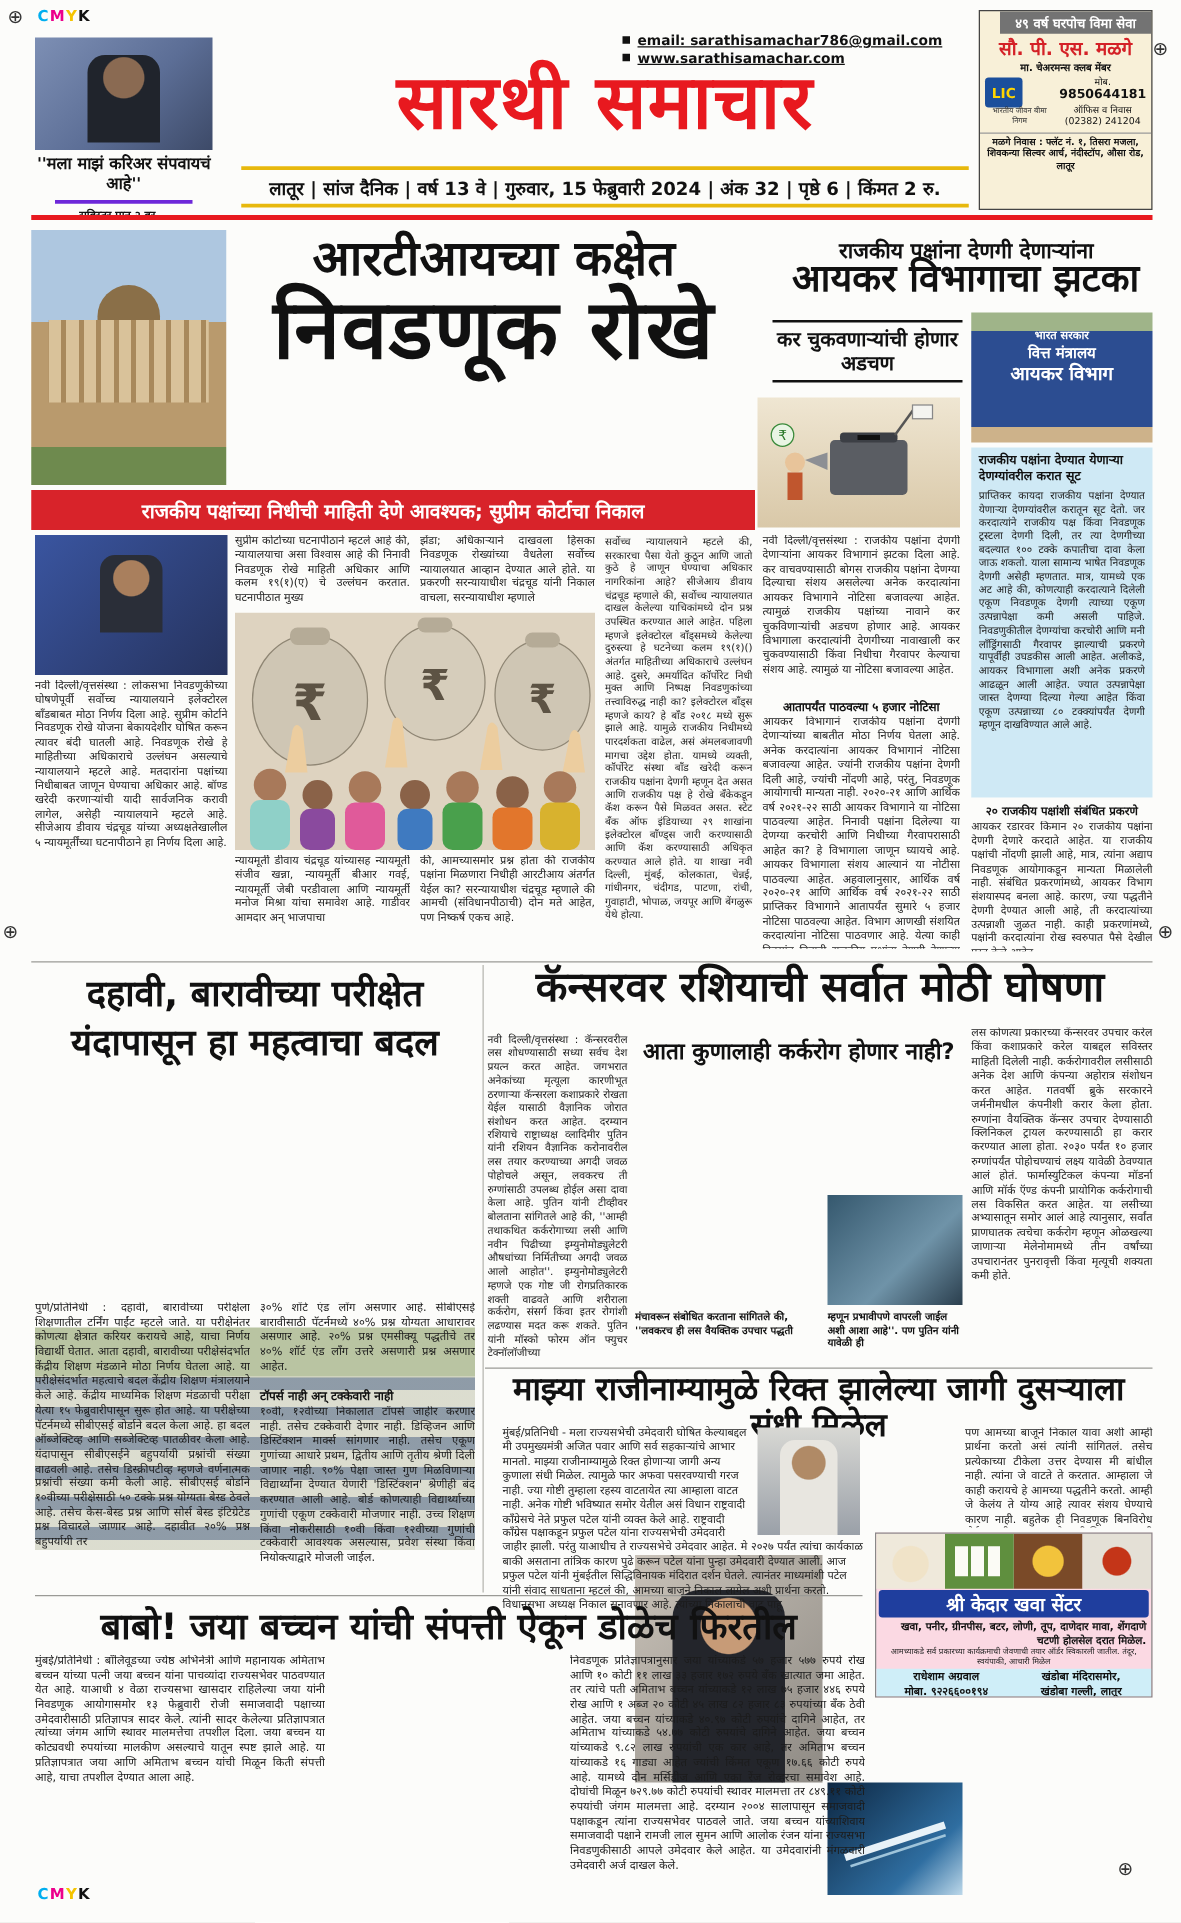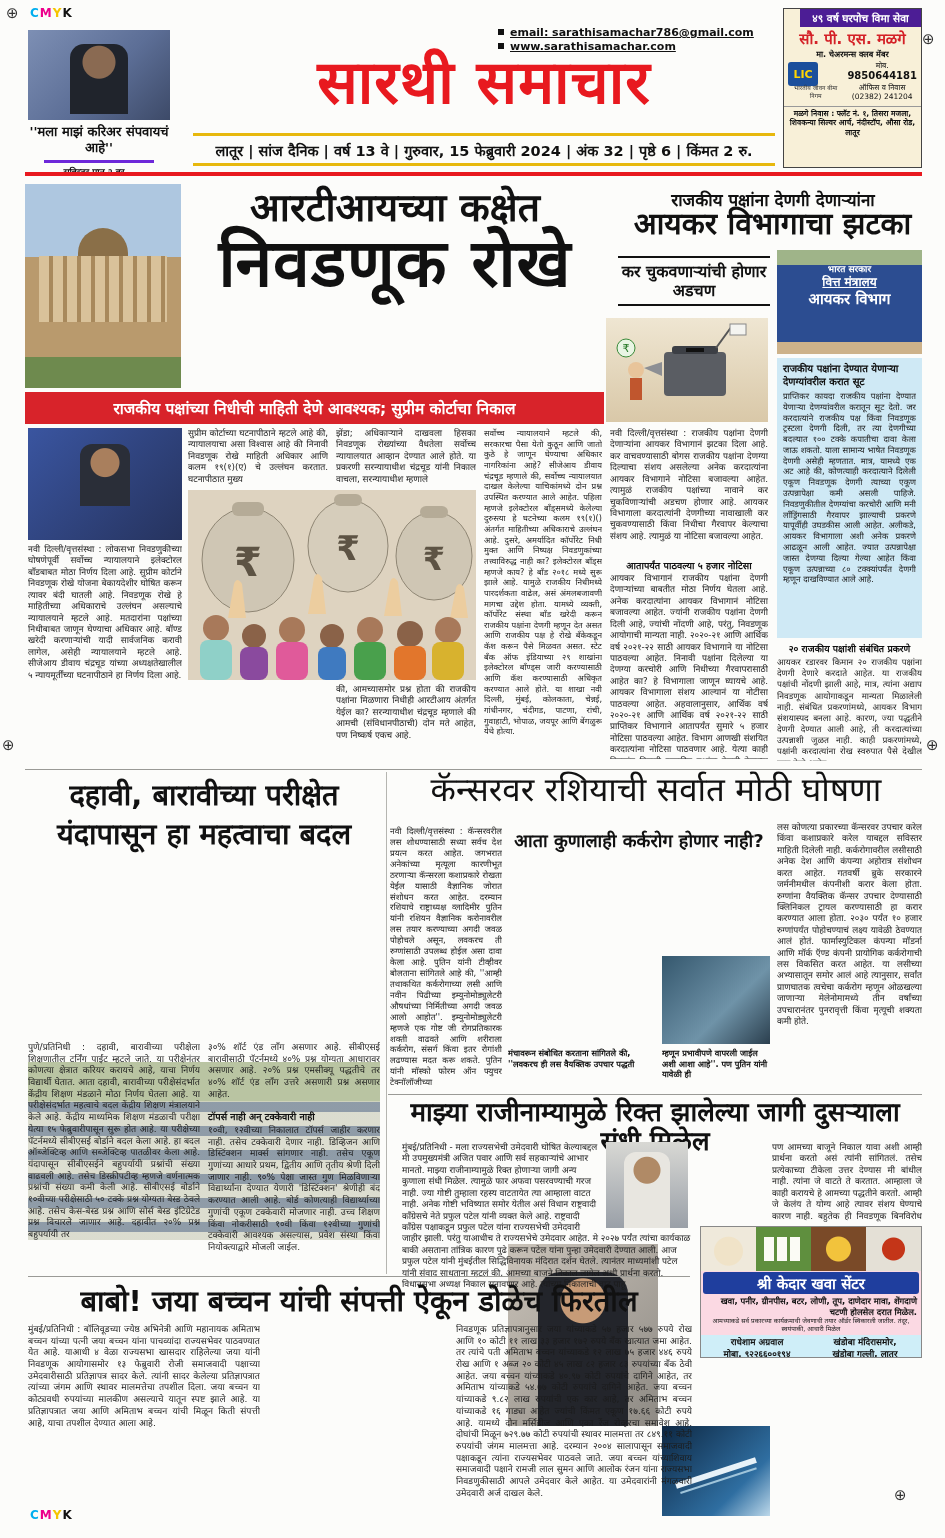--- a/index.html
+++ b/index.html
@@ -21,21 +21,21 @@
   .teaser-quote{font-size:13px;font-weight:bold;text-align:center;margin-top:4px;line-height:1.25;}
   .teaser-more{font-size:9px;font-weight:bold;text-align:center;border-top:3px solid #6d28d9;margin-top:3px;padding-top:2px;width:110px;margin-left:16px;}
   .email-block{left:498px;top:26px;font-size:11px;font-weight:bold;}
   .email-block .row{margin-bottom:1px;text-decoration:underline;}
   .sq{display:inline-block;width:6px;height:6px;background:#111;margin-right:6px;vertical-align:1px;}
   .masthead{left:190px;top:52px;width:588px;text-align:center;font-size:60px;font-weight:900;color:#e8191f;letter-spacing:1px;line-height:1;}
   .gold-rule{height:3px;background:#e7b80d;}
   .dateline{left:193px;top:133px;width:582px;}
   .dateline .txt{font-size:14.5px;font-weight:bold;text-align:center;padding:4px 0 3px;}
   .lic{left:783px;top:8px;width:139px;height:160px;border:1.5px solid #444;background:#f8f0d8;overflow:hidden;}
-  .lic-top{background:#4c1d95;color:#fff;font-size:10.5px;font-weight:bold;text-align:center;padding:2px 0;margin-left:16px;}
+  .lic-top{background:#737373;color:#fff;font-size:10.5px;font-weight:bold;text-align:center;padding:2px 0;margin-left:16px;}
   .lic-name{color:#d42127;font-size:15px;font-weight:900;text-align:center;margin-top:1px;}
   .lic-sub{font-size:8px;font-weight:bold;text-align:center;}
   .lic-row{display:flex;align-items:center;gap:4px;padding:2px 4px;}
   .lic-logo{width:30px;height:24px;background:#1b4f9c;color:#ffd400;font-weight:900;font-size:11px;display:flex;align-items:center;justify-content:center;border-radius:3px;flex:none;}
   .lic-phones{font-size:7.5px;text-align:center;flex:1;line-height:1.25;}
   .lic-phone-big{font-size:10px;font-weight:bold;}
   .lic-tag{font-size:6px;text-align:center;color:#333;margin-top:-2px;}
   .lic-addr{font-size:7.6px;font-weight:bold;text-align:center;border-top:1px solid #999;margin-top:2px;padding:2px 2px;line-height:1.3;}
   .red-rule{left:25px;top:172px;width:897px;height:4px;background:#e8191f;}
   
@@ -47,21 +47,21 @@
   .lead-h2{font-size:66px;font-weight:900;text-align:center;line-height:1.05;letter-spacing:1px;}
   .strap{left:25px;top:392px;width:579px;background:#d8232a;color:#fff;font-size:15.5px;font-weight:bold;text-align:center;padding:5px 2px;}
   .tax-kicker{left:608px;top:188px;width:330px;font-size:17px;font-weight:bold;text-align:center;}
   .tax-head{left:600px;top:208px;width:345px;font-size:30px;font-weight:900;text-align:center;line-height:1.05;}
   .tax-sub{left:618px;top:256px;width:152px;border-top:2px solid #111;border-bottom:2px solid #111;
            font-size:16px;font-weight:bold;text-align:center;padding:4px 0;line-height:1.2;}
   .cartoon{left:606px;top:318px;width:162px;height:104px;background:linear-gradient(#efe6d2,#d9c8a8);}
   .board{left:777px;top:250px;width:145px;height:104px;background:linear-gradient(#9fb489 0 14%,#2c4d91 14% 88%,#cdb28a 88% 100%);
          color:#fff;text-align:center;font-weight:bold;padding-top:14px;}
   .board div{line-height:1.25;}
-  .b1{font-size:9px;} .b2{font-size:12px;text-decoration:underline;} .b3{font-size:15px;}
+  .b1{font-size:9px;} .b2{font-size:12px;} .b3{font-size:15px;}
   .col{font-size:8.8px;}
   .c1{left:28px;top:428px;width:154px;height:338px;}
   .cji{width:154px;height:112px;background:linear-gradient(135deg,#3a55a0,#26335e);position:relative;margin-bottom:4px;}
   .cji:after{content:"";position:absolute;left:52px;top:16px;width:50px;height:62px;border-radius:12px 12px 0 0;
      background:radial-gradient(circle at 50% 30%,#a97f5d 0 14px,#2a2e38 15px 100%);}
   .c2t{left:188px;top:428px;width:140px;height:60px;}
   .c3t{left:336px;top:428px;width:140px;height:60px;}
   .illus{left:188px;top:490px;width:288px;height:190px;}
   .c2b{left:188px;top:684px;width:140px;height:82px;}
   .c3b{left:336px;top:684px;width:140px;height:82px;}
@@ -77,21 +77,21 @@
   
   .exam-h{left:28px;top:776px;width:352px;font-size:29px;font-weight:900;text-align:center;line-height:1.35;}
   .exam-photo{left:28px;top:858px;width:352px;height:178px;overflow:hidden;position:relative;
      background:linear-gradient(#b9c4a2 0 22%,#cfd3bd 22% 100%);}
   .exam-rows{position:absolute;left:0;top:40px;width:100%;height:138px;
      background:repeating-linear-gradient(180deg,rgba(90,110,150,.55) 0 10px,rgba(225,225,215,.7) 10px 24px);}
   .ecol1{left:28px;top:1042px;width:172px;height:232px;font-size:9px;}
   .ecol2{left:208px;top:1042px;width:172px;height:232px;font-size:9px;}
   .ecol2 .sub{font-weight:bold;font-size:9.5px;margin:2px 0;}
   .vline{left:386px;top:772px;width:1px;height:502px;background:#b5b5b0;}
-  .cancer-h{left:390px;top:772px;width:532px;font-size:33px;font-weight:400;text-align:center;line-height:1.1;}
+  .cancer-h{left:390px;top:772px;width:532px;font-size:33px;font-weight:700;text-align:center;line-height:1.1;}
   .ccol1{left:390px;top:826px;width:112px;height:266px;font-size:8.4px;}
   .cancer-sub{left:508px;top:828px;width:262px;font-size:18px;font-weight:bold;text-align:center;}
   .putin{left:508px;top:862px;width:150px;height:182px;background:linear-gradient(135deg,#c9c2b8,#8e8a84);position:relative;overflow:hidden;}
   .putin:after{content:"";position:absolute;left:30px;top:28px;width:90px;height:160px;border-radius:22px 22px 0 0;
      background:radial-gradient(circle at 50% 18%,#c79b77 0 22px,#23252b 23px 100%);}
   .vac1{left:662px;top:862px;width:108px;height:90px;background:linear-gradient(135deg,#0d2742,#2f6ea1 70%,#bcd8ea);position:relative;}
   .vac1:after{content:"";position:absolute;left:12px;top:44px;width:84px;height:6px;background:#e8f2f8;transform:rotate(-18deg);box-shadow:0 8px 0 -2px #9fc4da;}
   .vac2{left:662px;top:956px;width:108px;height:88px;background:linear-gradient(135deg,#35586e,#6f93a8 60%,#2b3f4e);}
   .cap1{left:508px;top:1048px;width:150px;height:46px;font-size:8.2px;font-weight:bold;line-height:1.3;overflow:hidden;}
   .cap2{left:662px;top:1048px;width:108px;height:46px;font-size:8.2px;font-weight:bold;line-height:1.3;overflow:hidden;}
@@ -255,20 +255,21 @@
         <circle cx="182" cy="140" r="13" fill="#a8795a"></circle>
           <rect x="166" y="152" width="32" height="38" rx="8" fill="#49a04c"></rect>
         <circle cx="222" cy="144" r="13" fill="#8a6248"></circle>
           <rect x="206" y="156" width="32" height="34" rx="8" fill="#e2762c"></rect>
         <circle cx="260" cy="140" r="13" fill="#a8795a"></circle>
           <rect x="244" y="152" width="32" height="38" rx="8" fill="#d8b22e"></rect>
       </g>
     </svg>
   </div>
 
+  <div class="abs c2b jt col">न्यायमूर्ती डीवाय चंद्रचूड यांच्यासह न्यायमूर्ती संजीव खन्ना, न्यायमूर्ती बीआर गवई, न्यायमूर्ती जेबी परडीवाला आणि न्यायमूर्ती मनोज मिश्रा यांचा समावेश आहे. गाडीवर आमदार अन् भाजपाचा</div>
   <div class="abs c3b jt col">की, आमच्यासमोर प्रश्न होता की राजकीय पक्षांना मिळणारा निधीही आरटीआय अंतर्गत येईल का? सरन्यायाधीश चंद्रचूड म्हणाले की आमची (संविधानपीठाची) दोन मते आहेत, पण निष्कर्ष एकच आहे.</div>
   <div class="abs c4 jt">सर्वोच्च न्यायालयाने म्हटले की, सरकारचा पैसा येतो कुठून आणि जातो कुठे हे जाणून घेण्याचा अधिकार नागरिकांना आहे? सीजेआय डीवाय चंद्रचूड म्हणाले की, सर्वोच्च न्यायालयात दाखल केलेल्या याचिकांमध्ये दोन प्रश्न उपस्थित करण्यात आले आहेत. पहिला म्हणजे इलेक्टोरल बाँड्समध्ये केलेल्या दुरुस्त्या हे घटनेच्या कलम १९(१)() अंतर्गत माहितीच्या अधिकाराचे उल्लंघन आहे. दुसरे, अमर्यादित कॉर्पोरेट निधी मुक्त आणि निष्पक्ष निवडणुकांच्या तत्त्वाविरुद्ध नाही का? इलेक्टोरल बाँड्स म्हणजे काय? हे बाँड २०१८ मध्ये सुरू झाले आहे. यामुळे राजकीय निधीमध्ये पारदर्शकता वाढेल, असं अंमलबजावणी मागचा उद्देश होता. यामध्ये व्यक्ती, कॉर्पोरेट संस्था बाँड खरेदी करून राजकीय पक्षांना देणगी म्हणून देत असत आणि राजकीय पक्ष हे रोखे बँकेकडून कॅश करून पैसे मिळवत असत. स्टेट बँक ऑफ इंडियाच्या २९ शाखांना इलेक्टोरल बाँण्ड्स जारी करण्यासाठी आणि कॅश करण्यासाठी अधिकृत करण्यात आले होते. या शाखा नवी दिल्ली, मुंबई, कोलकाता, चेन्नई, गांधीनगर, चंदीगड, पाटणा, रांची, गुवाहाटी, भोपाळ, जयपूर आणि बेंगळुरू येथे होत्या.</div>
 
   <div class="abs c5">
     <div class="jt col" style="height:128px;">नवी दिल्ली/वृत्तसंस्था : राजकीय पक्षांना देणगी देणाऱ्यांना आयकर विभागानं झटका दिला आहे. कर वाचवण्यासाठी बोगस राजकीय पक्षांना देणग्या दिल्याचा संशय असलेल्या अनेक करदात्यांना आयकर विभागाने नोटिसा बजावल्या आहेत. त्यामुळं राजकीय पक्षांच्या नावाने कर चुकविणाऱ्यांची अडचण होणार आहे. आयकर विभागाला करदात्यांनी देणगीच्या नावाखाली कर चुकवण्यासाठी किंवा निधीचा गैरवापर केल्याचा संशय आहे. त्यामुळं या नोटिसा बजावल्या आहेत.</div>
     <div class="sub">आतापर्यंत पाठवल्या ५ हजार नोटिसा</div>
     <div class="jt col" style="height:186px;">आयकर विभागानं राजकीय पक्षांना देणगी देणाऱ्यांच्या बाबतीत मोठा निर्णय घेतला आहे. अनेक करदात्यांना आयकर विभागानं नोटिसा बजावल्या आहेत. ज्यांनी राजकीय पक्षांना देणगी दिली आहे, ज्यांची नोंदणी आहे, परंतु, निवडणूक आयोगाची मान्यता नाही. २०२०-२१ आणि आर्थिक वर्ष २०२१-२२ साठी आयकर विभागाने या नोटिसा पाठवल्या आहेत. निनावी पक्षांना दिलेल्या या देणग्या करचोरी आणि निधीच्या गैरवापरासाठी आहेत का? हे विभागाला जाणून घ्यायचे आहे. आयकर विभागाला संशय आल्यानं या नोटीसा पाठवल्या आहेत. अहवालानुसार, आर्थिक वर्ष २०२०-२१ आणि आर्थिक वर्ष २०२१-२२ साठी प्राप्तिकर विभागाने आतापर्यंत सुमारे ५ हजार नोटिसा पाठवल्या आहेत. विभाग आणखी संशयित करदात्यांना नोटिसा पाठवणार आहे. येत्या काही दिवसांत निनावी राजकीय पक्षांना देणगी देणाऱ्या इतर अनेक करदात्यांनाही आयकर नोटिसा मिळू शकतात.</div>
   </div>
 
   <div class="abs bluebox">

